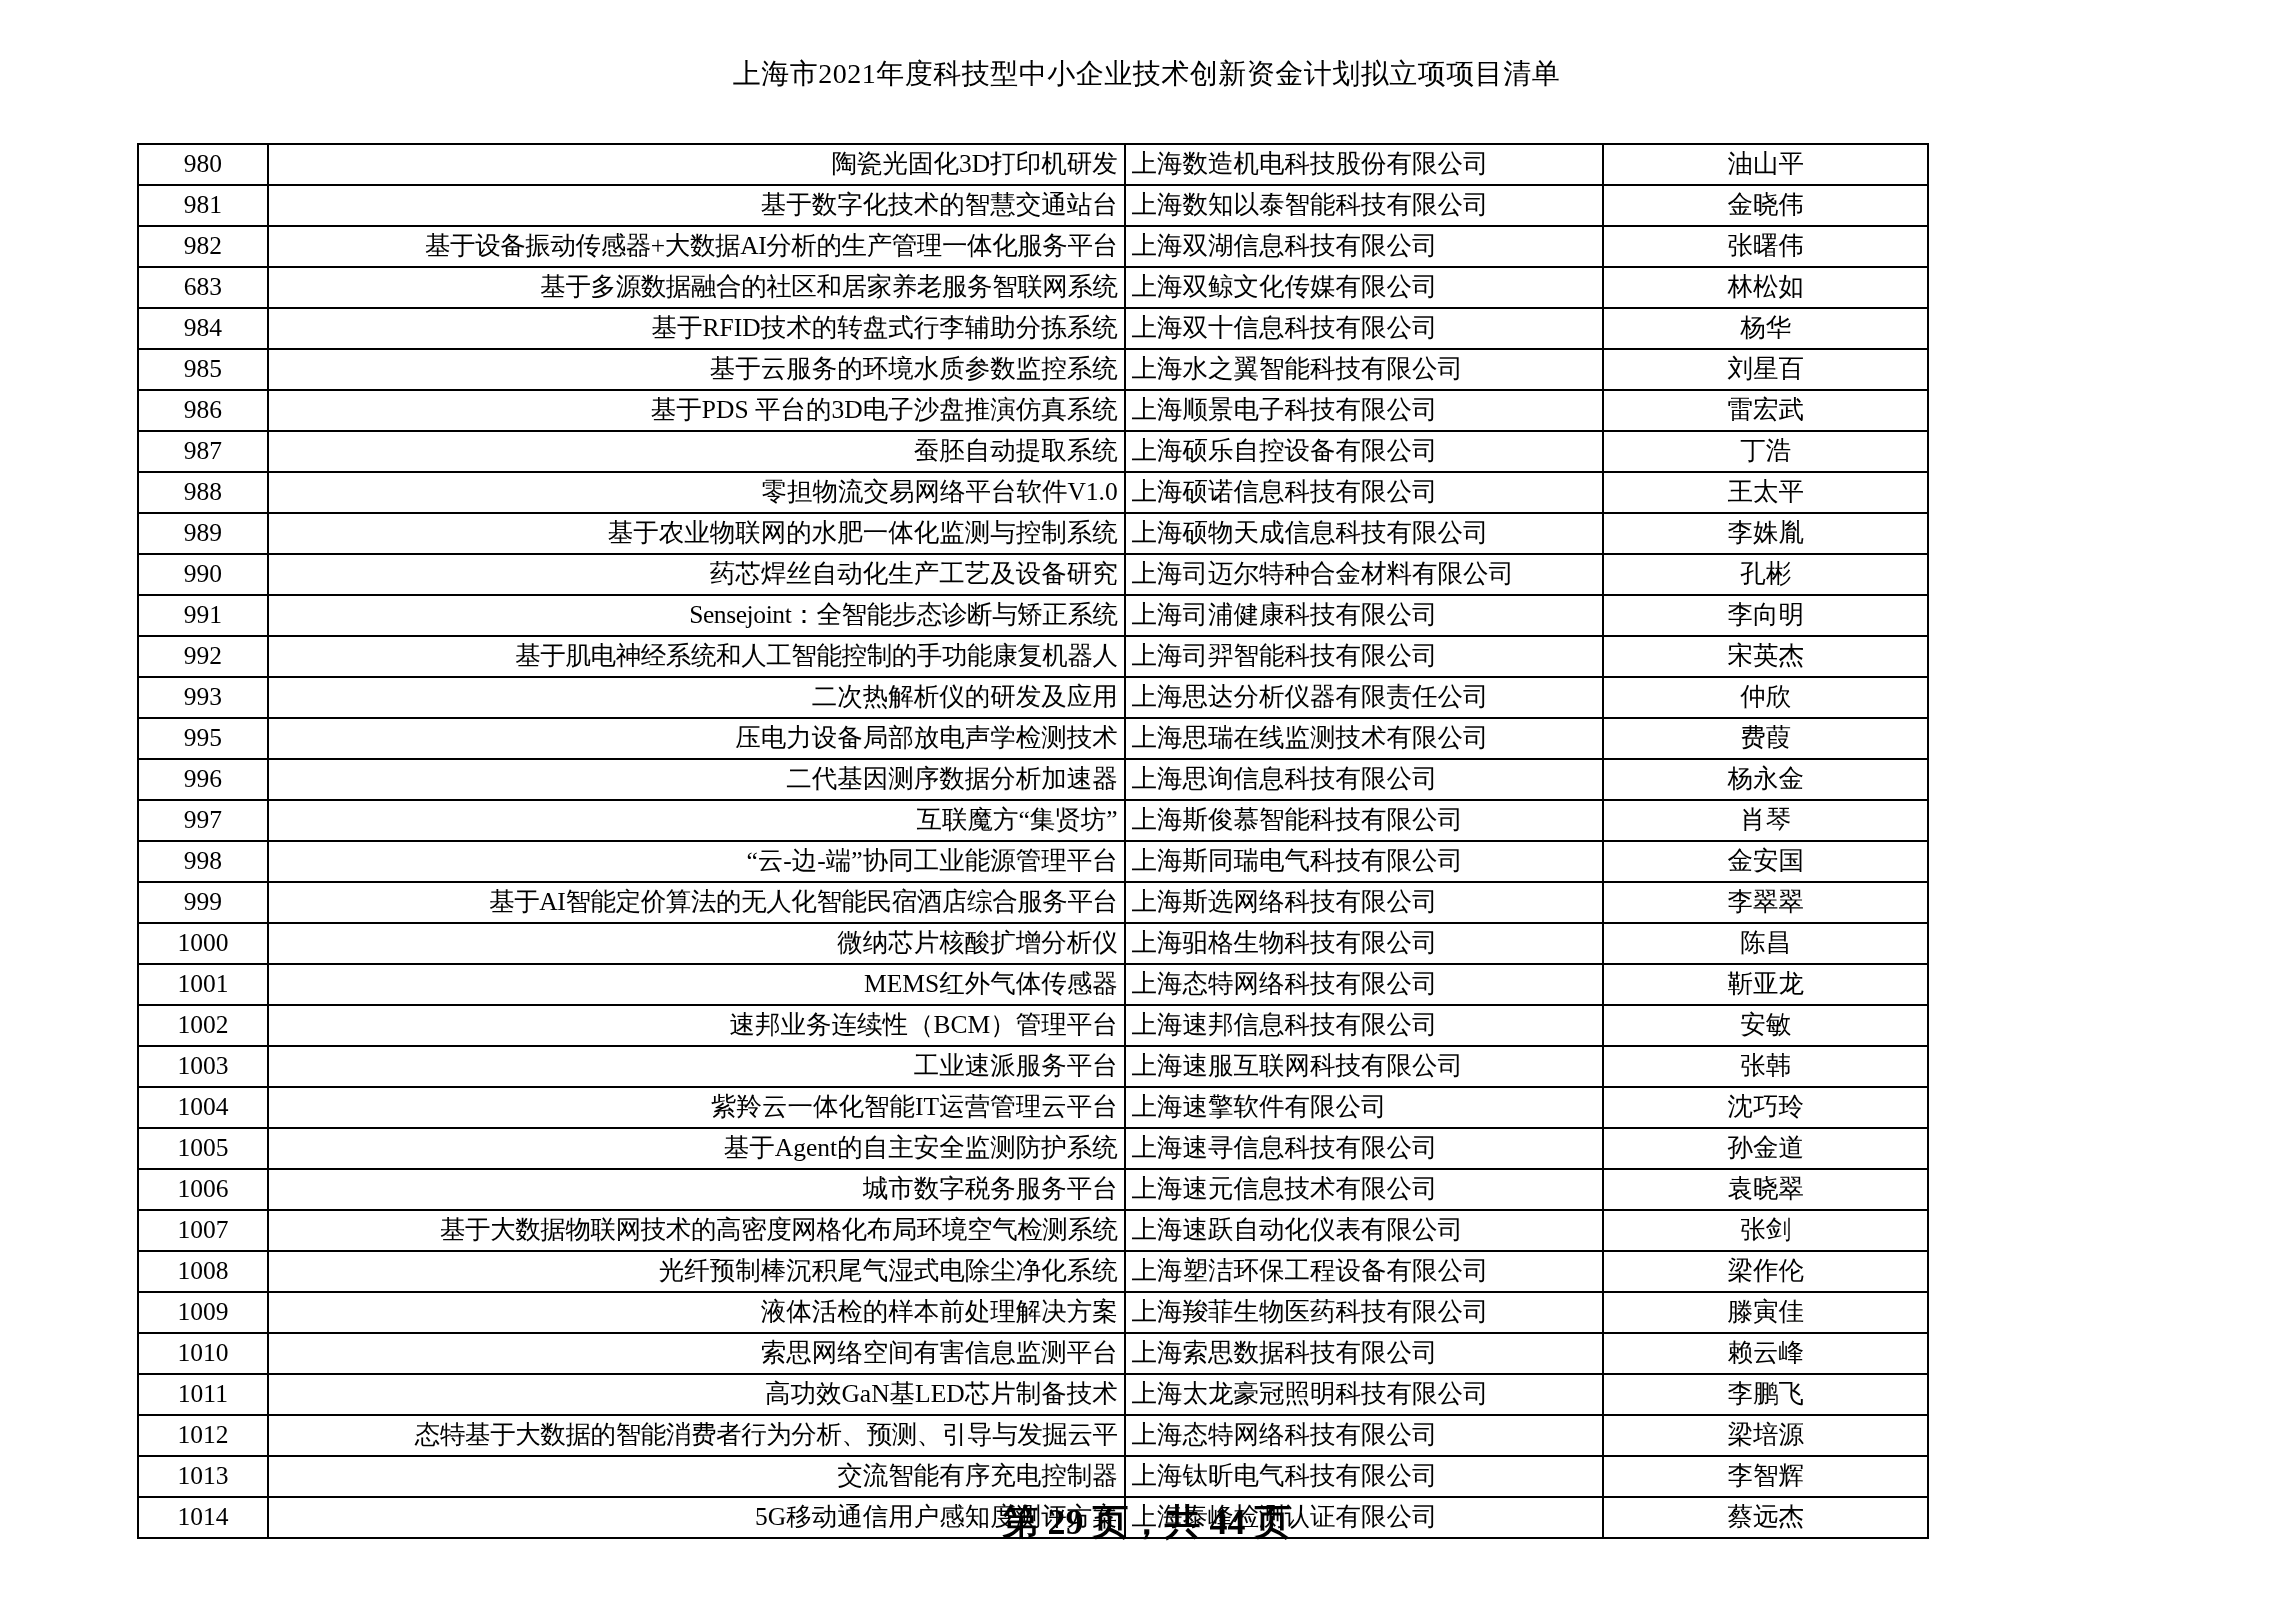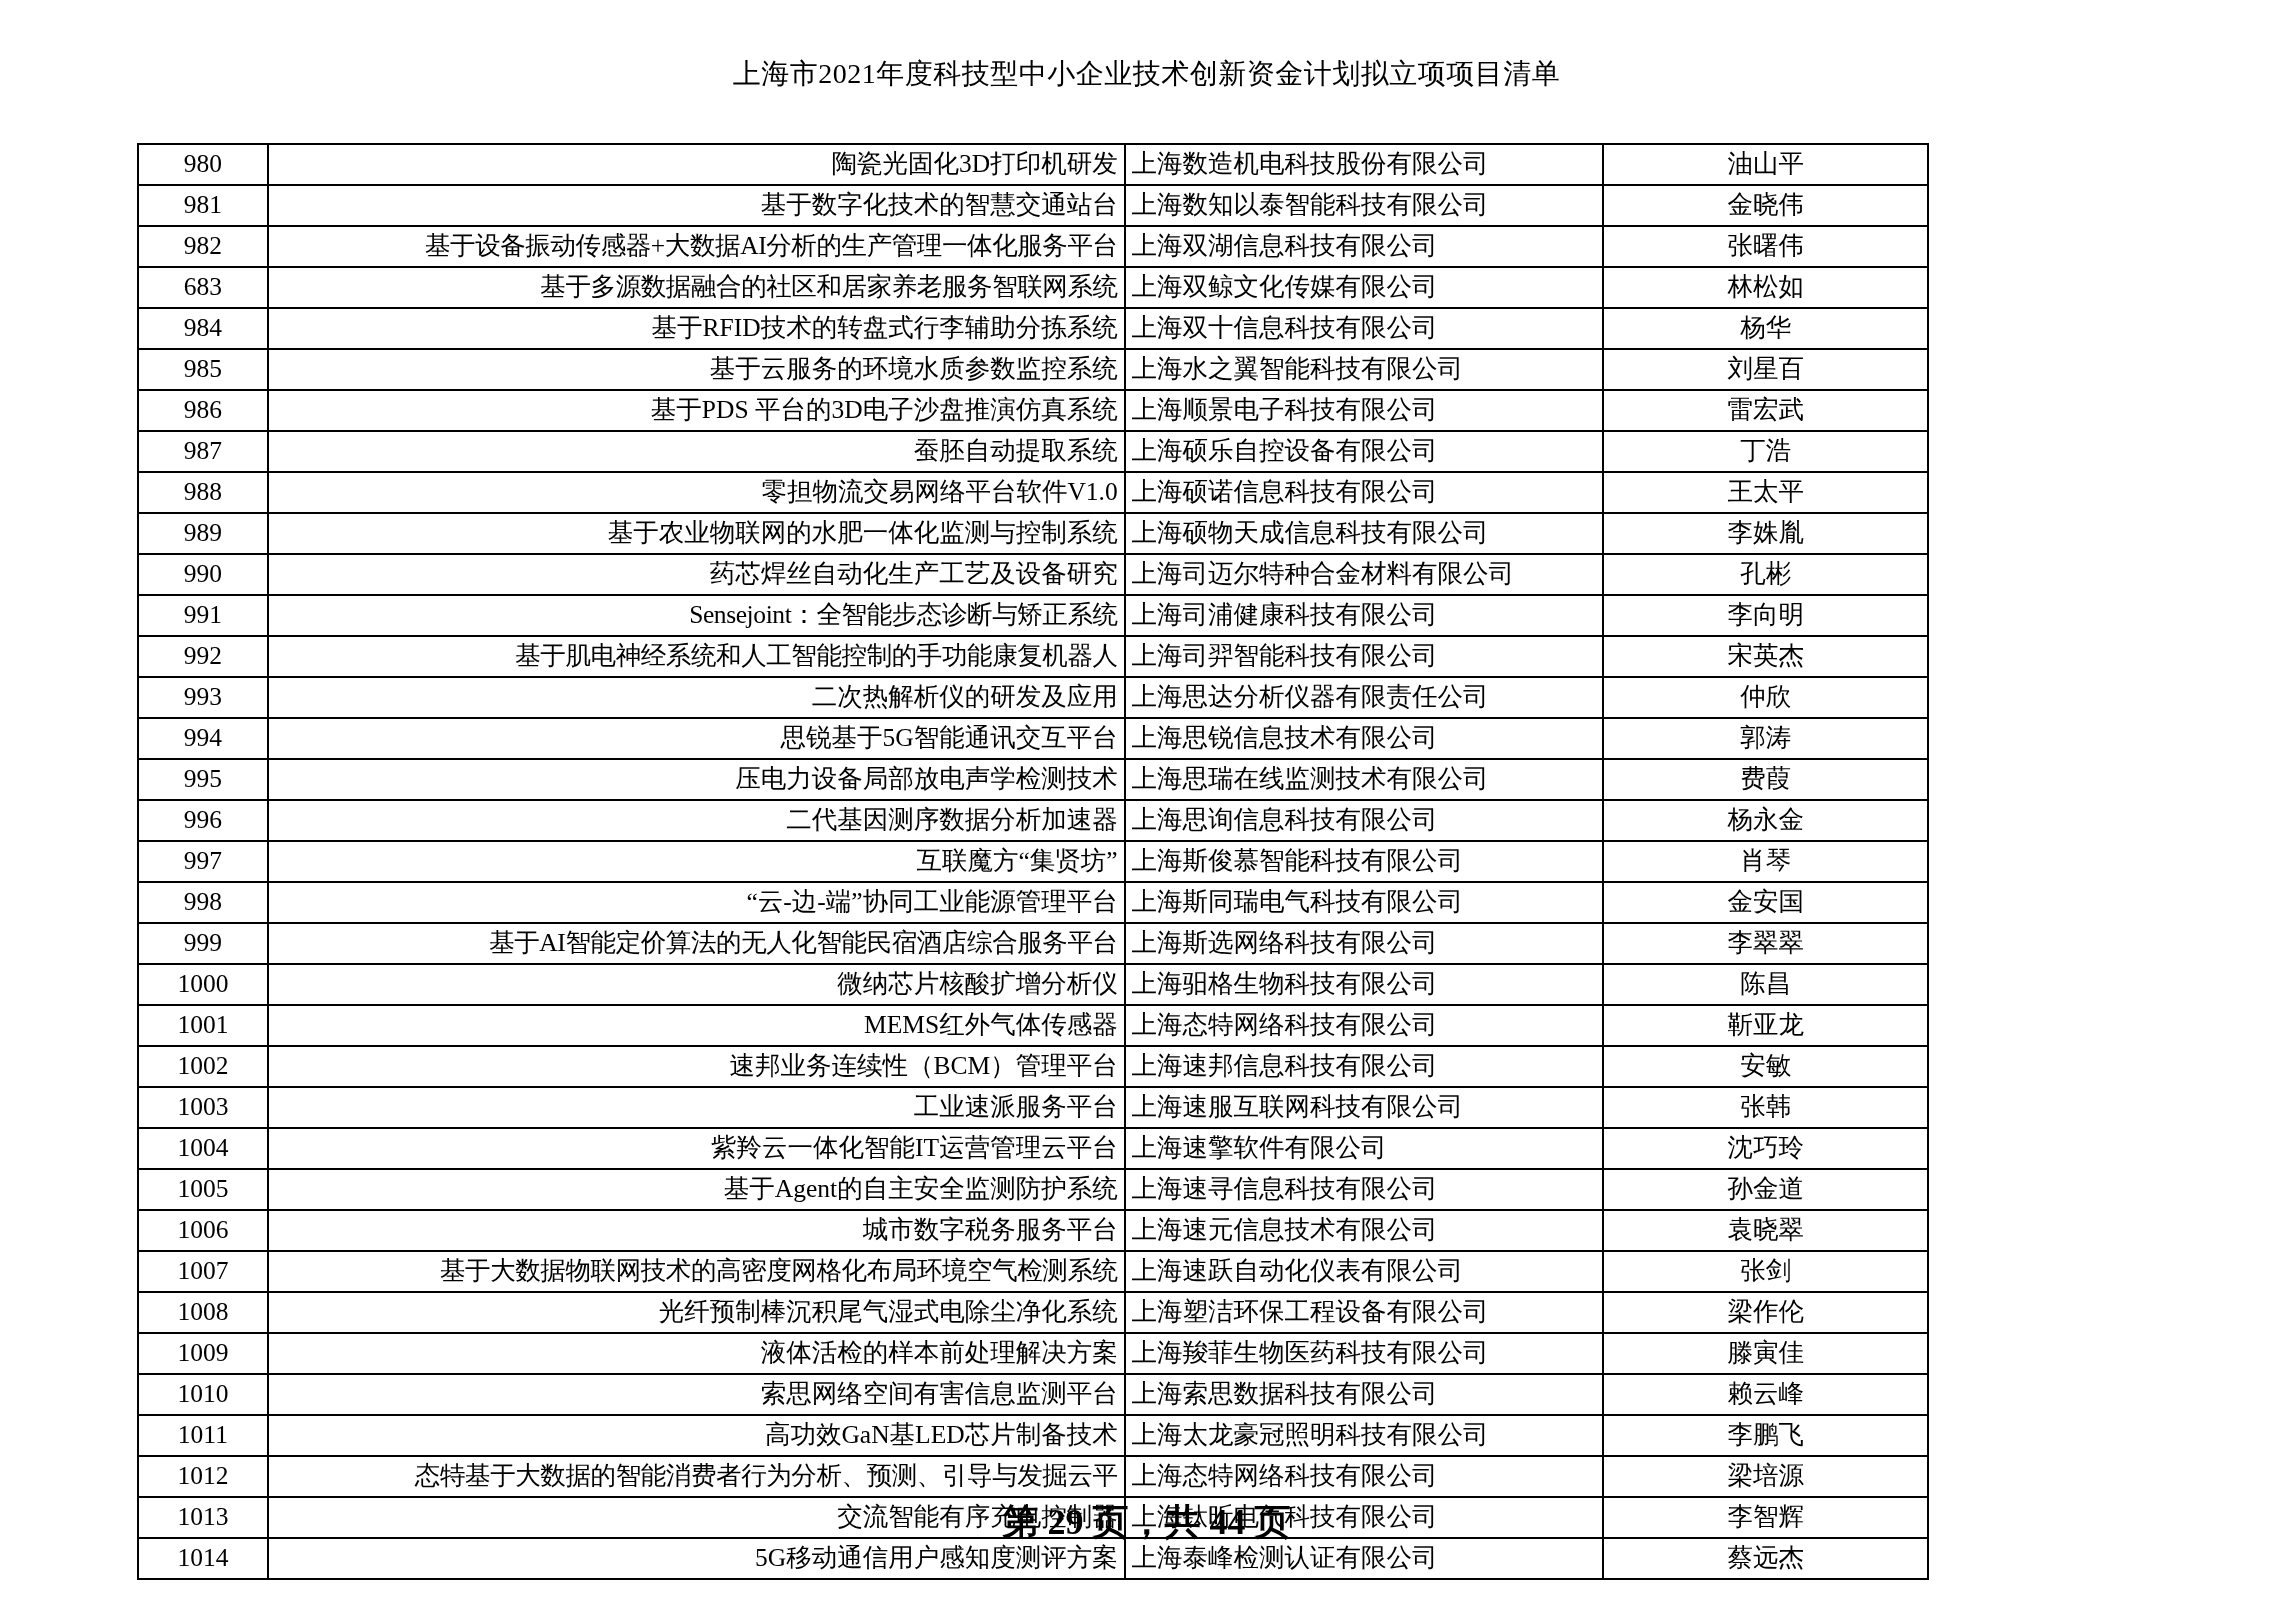--- a/index.html
+++ b/index.html
@@ -173,26 +173,20 @@
             <td class="col-company">上海司羿智能科技有限公司</td>
             <td class="col-contact">宋英杰</td>
           </tr>
           <tr>
             <td class="col-id">993</td>
             <td class="col-project">二次热解析仪的研发及应用</td>
             <td class="col-company">上海思达分析仪器有限责任公司</td>
             <td class="col-contact">仲欣</td>
           </tr>
           <tr>
-            <td class="col-id">994</td>
-            <td class="col-project">思锐基于5G智能通讯交互平台</td>
-            <td class="col-company">上海思锐信息技术有限公司</td>
-            <td class="col-contact">郭涛</td>
-          </tr>
-          <tr>
             <td class="col-id">995</td>
             <td class="col-project">压电力设备局部放电声学检测技术</td>
             <td class="col-company">上海思瑞在线监测技术有限公司</td>
             <td class="col-contact">费葭</td>
           </tr>
           <tr>
             <td class="col-id">996</td>
             <td class="col-project">二代基因测序数据分析加速器</td>
             <td class="col-company">上海思询信息科技有限公司</td>
             <td class="col-contact">杨永金</td>

